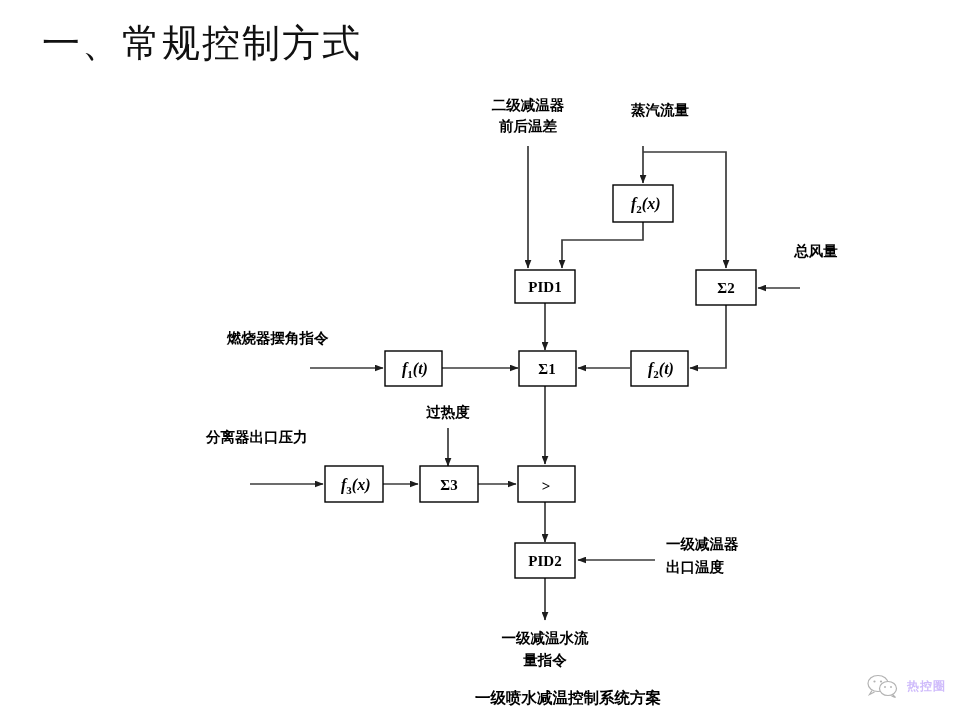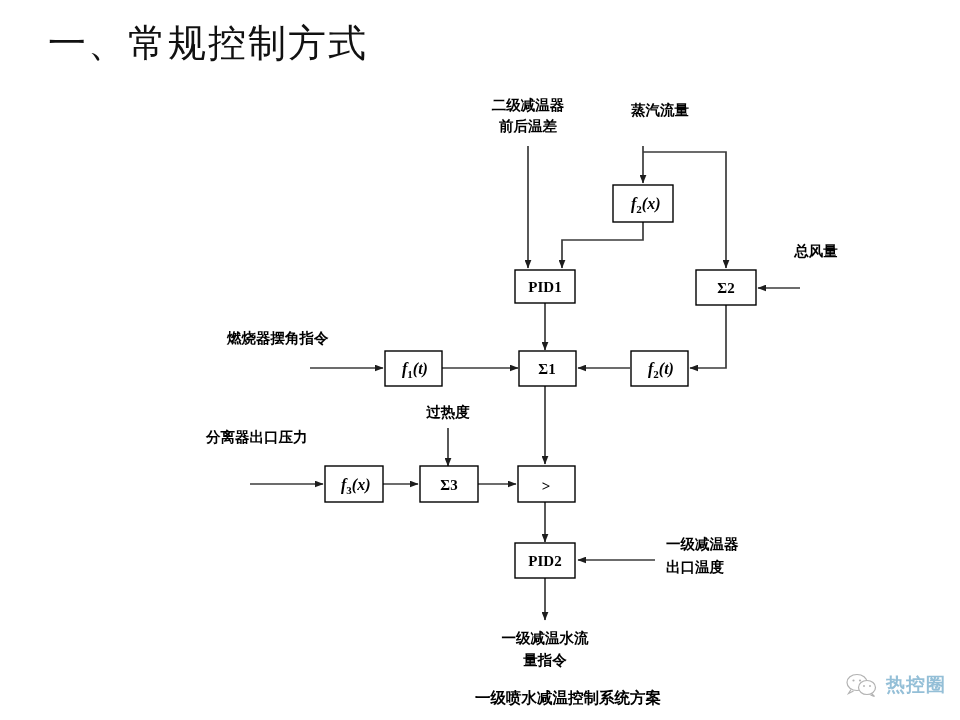--- a/index.html
+++ b/index.html
@@ -13,21 +13,21 @@
   }
   #slide {
     position: relative;
     width: 960px;
     height: 720px;
     background: #ffffff;
     overflow: hidden;
   }
   #slide-title {
     position: absolute;
-    left: 48px;
+    left: 42px;
     top: 18px;
     font-family: "DejaVu Serif", "Liberation Serif", serif;
     font-size: 38px;
     font-weight: 400;
     letter-spacing: 2px;
     color: #111111;
     white-space: nowrap;
   }
   #diagram-svg {
     position: absolute;
@@ -77,23 +77,23 @@
     position: absolute;
     right: 14px;
     bottom: 22px;
     display: flex;
     align-items: center;
     gap: 7px;
     opacity: 0.42;
   }
   #watermark .wm-text {
     font-family: "DejaVu Sans", "Liberation Sans", sans-serif;
-    font-size: 19px;
-    font-weight: bold;
-    color: #0369a1;
+    font-size: 12px;
+    font-weight: bold;
+    color: #8b5cf6;
     letter-spacing: 1px;
   }
 </style>
 </head>
 <body>
 
 <div id="slide">
 
   <div id="slide-title">一、常规控制方式</div>
 

